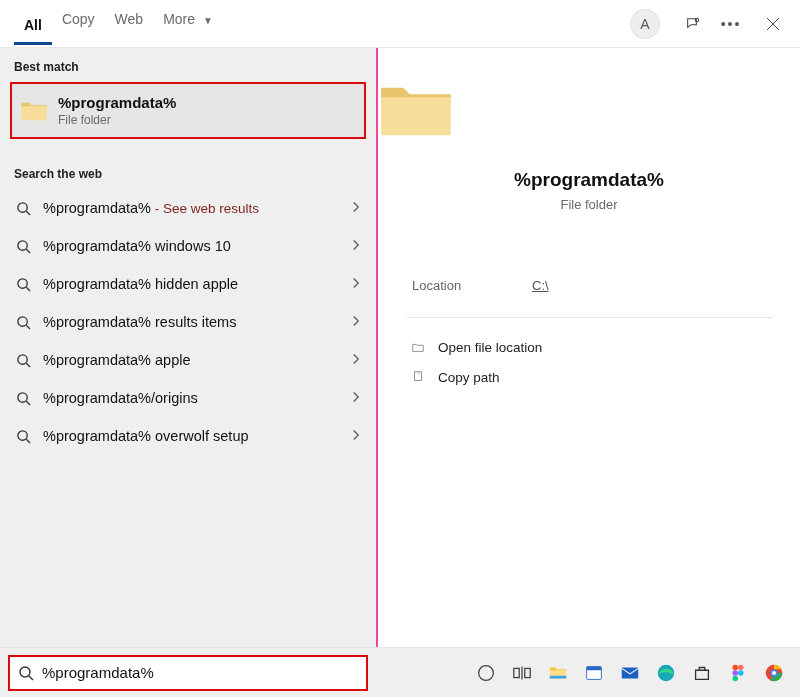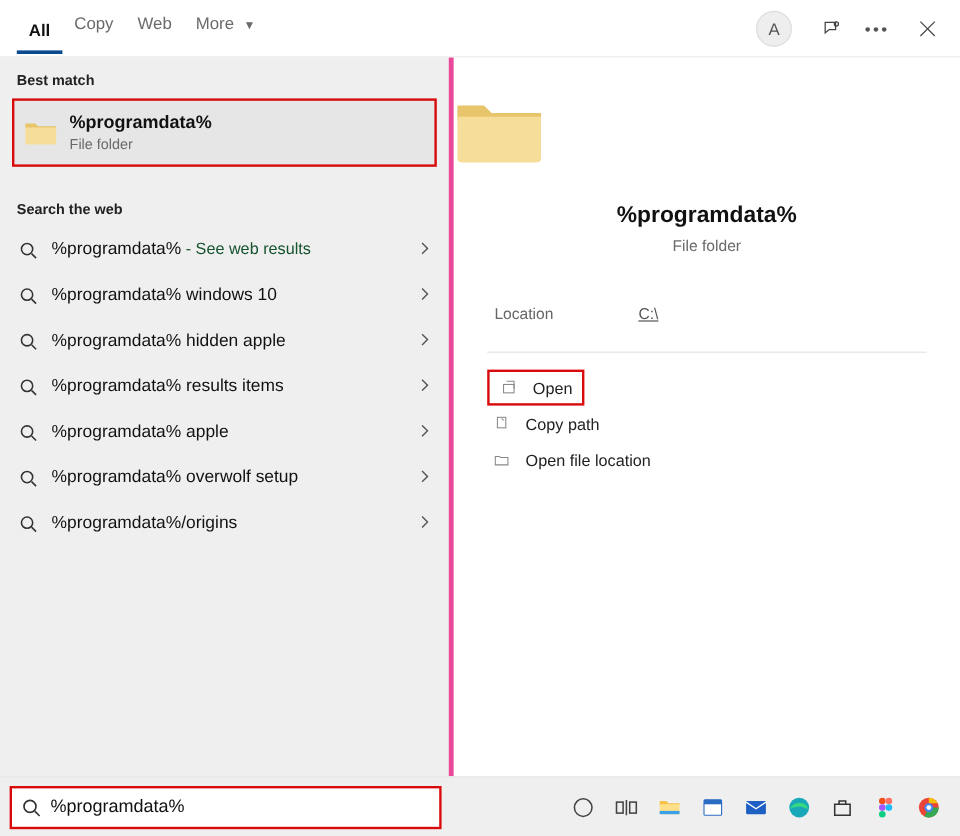--- a/index.html
+++ b/index.html
@@ -11,43 +11,43 @@
   .tab { padding:14px 10px 24px 10px; color:#6a6a6a; font-size:14px; cursor:pointer; }
   .tab.active { color:#111; font-weight:600; border-bottom:3px solid #0b4a8f; padding-bottom:9px; }
   .tabbar .spacer { flex:1; }
   .avatar { width:30px; height:30px; border-radius:50%; background:#eee; color:#555; border:1px solid #ddd;
             display:flex; align-items:center; justify-content:center; font-size:14px; margin-right:14px; }
   .top-icon { width:26px; display:flex; align-items:center; justify-content:center; color:#444; margin:0 6px; cursor:pointer; }
   .top-icon svg { width:16px; height:16px; }
 
   
   .main { display:flex; height:599px; }
-  .left { width:378px; background:#efefef; border-right:4px solid #ec4899; position:relative; }
+  .left { width:378px; background:#efefef; border-right:2px solid #ec4899; position:relative; }
   .right { flex:1; background:#fff; padding-top:24px; }
 
   
   .section-label { font-size:12px; font-weight:600; color:#222; padding:12px 0 8px 14px; }
   .best-match { margin:0 10px 16px 10px; background:#e6e6e6; border:2px solid #d90a0a;
                 display:flex; align-items:center; padding:10px 8px; cursor:pointer; }
   .folder-small { width:28px; height:26px; margin-right:10px; flex:0 0 auto; }
   .bm-title { font-weight:700; color:#111; font-size:15px; }
   .bm-sub { font-size:12px; color:#6a6a6a; margin-top:2px; }
 
   .webrow { display:flex; align-items:center; height:38px; padding:0 14px 0 16px; cursor:pointer; }
   .webrow .mag { width:15px; height:15px; color:#333; margin-right:12px; flex:0 0 auto; }
   .webrow .txt { flex:1; color:#111; font-size:14.5px; white-space:nowrap; overflow:hidden; }
   .webrow .txt b { font-weight:400; }
-  .webrow .hint { color:#14532d; font-size:13.5px; }
+  .webrow .hint { color:#7f1d1d; font-size:13.5px; }
   .webrow .chev { color:#555; width:10px; }
 
   
   .preview-icon { width:76px; height:76px; margin:0 auto; }
   .preview-title { text-align:center; font-size:19px; font-weight:600; color:#111; margin-top:18px; }
   .preview-sub { text-align:center; font-size:13px; color:#6a6a6a; margin-top:6px; }
-  .meta-row { display:flex; padding:0 34px; margin-top:42px; font-size:13px; color:#555; }
+  .meta-row { display:flex; padding:0 34px; margin-top:66px; font-size:13px; color:#555; }
   .meta-label { width:120px; color:#666; }
   .meta-val { color:#555; text-decoration:underline; cursor:pointer; }
   .hr { border-top:1px solid #e4e4e4; margin:24px 28px 14px 28px; }
   .actions { padding:0 28px; }
   .action { display:flex; align-items:center; height:30px; font-size:13.5px; color:#222; cursor:pointer; }
   .action .aicon { width:24px; display:flex; justify-content:center; color:#888; margin-right:8px; }
   .action.highlighted { display:inline-flex; padding:0 8px 0 4px; border:2px solid #d90a0a; height:30px; }
 
   
   .bottom { position:absolute; left:0; right:0; bottom:0; height:50px; background:#efefef;
@@ -156,31 +156,31 @@
             <div class="txt"><span>%programdata%</span><b> apple</b></div>
             <div class="chev"><svg viewBox="0 0 10 16" width="8" height="12" fill="none" stroke="#555" stroke-width="1.6">
                 <path d="M2 2l6 6-6 6"></path>
               </svg></div>
           </div>
           <div class="webrow">
             <svg class="mag" viewBox="0 0 16 16" fill="none" stroke="currentColor" stroke-width="1.4">
               <circle cx="7" cy="7" r="5"></circle>
               <line x1="11" y1="11" x2="15" y2="15"></line>
             </svg>
+            <div class="txt"><span>%programdata%</span><b>/origins</b></div>
+            <div class="chev"><svg viewBox="0 0 10 16" width="8" height="12" fill="none" stroke="#555" stroke-width="1.6">
+                <path d="M2 2l6 6-6 6"></path>
+              </svg></div>
+          </div>
+          <div class="webrow">
+            <svg class="mag" viewBox="0 0 16 16" fill="none" stroke="currentColor" stroke-width="1.4">
+              <circle cx="7" cy="7" r="5"></circle>
+              <line x1="11" y1="11" x2="15" y2="15"></line>
+            </svg>
             <div class="txt"><span>%programdata%</span><b> overwolf setup</b></div>
-            <div class="chev"><svg viewBox="0 0 10 16" width="8" height="12" fill="none" stroke="#555" stroke-width="1.6">
-                <path d="M2 2l6 6-6 6"></path>
-              </svg></div>
-          </div>
-          <div class="webrow">
-            <svg class="mag" viewBox="0 0 16 16" fill="none" stroke="currentColor" stroke-width="1.4">
-              <circle cx="7" cy="7" r="5"></circle>
-              <line x1="11" y1="11" x2="15" y2="15"></line>
-            </svg>
-            <div class="txt"><span>%programdata%</span><b>/origins</b></div>
             <div class="chev"><svg viewBox="0 0 10 16" width="8" height="12" fill="none" stroke="#555" stroke-width="1.6">
                 <path d="M2 2l6 6-6 6"></path>
               </svg></div>
           </div>
         </div>
     </div>
 
     <div class="right">
       <svg class="preview-icon" viewBox="0 0 48 40">
         <path fill="#e8c46a" d="M2 6h14l4 4h26v4H2z"></path>
@@ -190,46 +190,37 @@
       <div class="preview-sub">File folder</div>
 
       <div class="meta-row">
         <div class="meta-label">Location</div>
         <div class="meta-val">C:\</div>
       </div>
 
       <div class="hr"></div>
 
       <div class="actions">
-        <div class="action highlighted">
+        <div class="action">
           <span class="aicon">
             <svg width="14" height="14" viewBox="0 0 16 16" fill="none" stroke="#888" stroke-width="1">
-                <rect x="3" y="5" width="10" height="8"></rect>
-                <path d="M6 2h7v7"></path>
+                <path d="M2 5h4l1 1h7v7H2z"></path>
               </svg>
           </span>
-          <span>Open</span>
+          <span>Open file location</span>
         </div>
         <div class="action">
           <span class="aicon">
             <svg width="14" height="14" viewBox="0 0 16 16" fill="none" stroke="#888" stroke-width="1">
                 <rect x="4" y="2" width="8" height="10"></rect>
                 <path d="M8 3l2 2"></path>
               </svg>
           </span>
           <span>Copy path</span>
         </div>
-        <div class="action">
-          <span class="aicon">
-            <svg width="14" height="14" viewBox="0 0 16 16" fill="none" stroke="#888" stroke-width="1">
-                <path d="M2 5h4l1 1h7v7H2z"></path>
-              </svg>
-          </span>
-          <span>Open file location</span>
-        </div>
       </div>
     </div>
   </div>
 
   <div class="watermark">wsxdn.com</div>
 
   <div class="bottom">
     <div class="searchbox">
       <svg class="mag" viewBox="0 0 16 16" fill="none" stroke="currentColor" stroke-width="1.4">
           <circle cx="7" cy="7" r="5"></circle>

